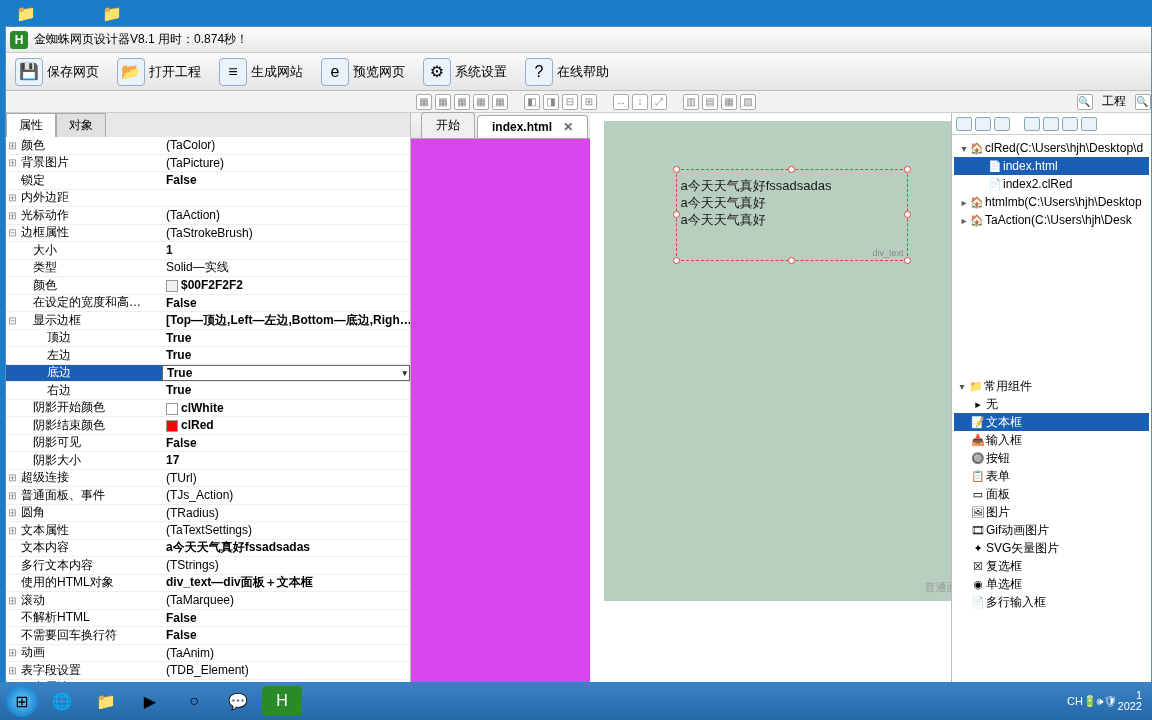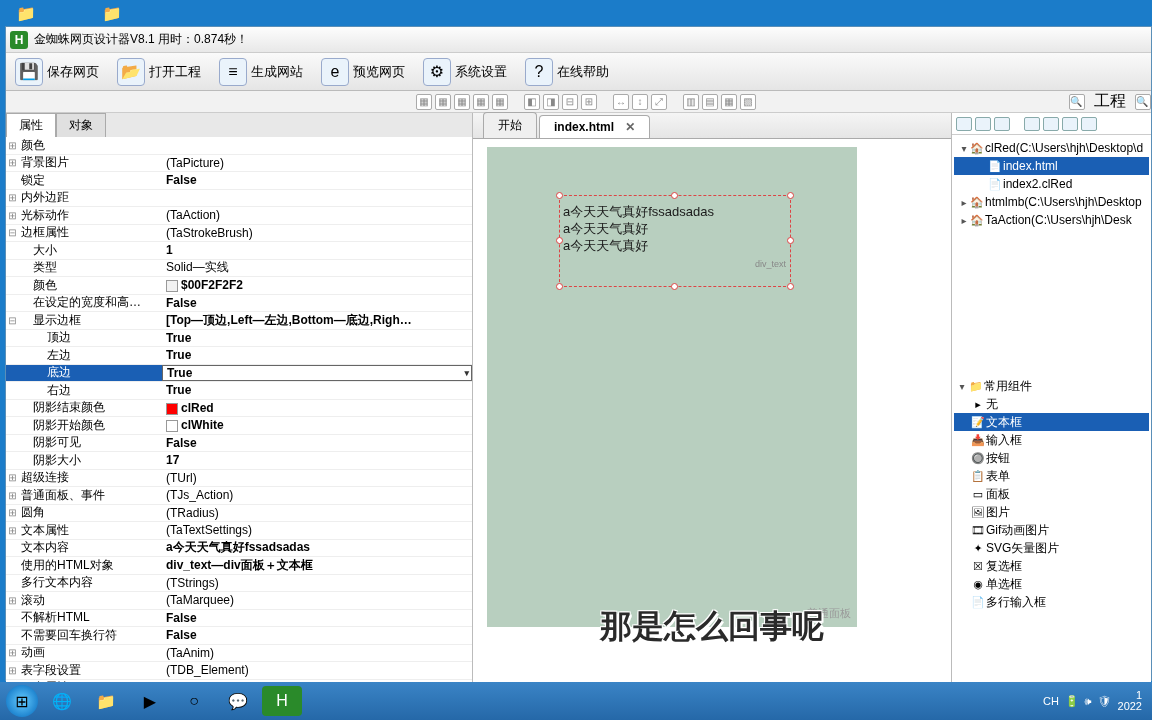--- a/index.html
+++ b/index.html
@@ -6,65 +6,65 @@
 body { width: 1152px; height: 720px; background: #1b7cc9; overflow: hidden; position: relative; }
 .window { position: absolute; left: 5px; top: 26px; width: 1147px; height: 655px; background: #f5f5f5; border: 1px solid #5a8fb8; }
 .titlebar { height: 26px; background: linear-gradient(#fdfdfd,#e8e8e8); display: flex; align-items: center; padding: 0 4px; border-bottom: 1px solid #ccc; font-size: 12px; }
 .titlebar-icon { width: 18px; height: 18px; background:#2a8a2a; border-radius:3px; display:flex;align-items:center;justify-content:center;color:#fff;font-weight:bold;font-size:12px;margin-right:6px;}
 .toolbar { height: 38px; background: linear-gradient(#fafafa,#e5e5e5); display: flex; align-items: center; border-bottom: 1px solid #bbb; }
 .tool-btn { display: flex; align-items: center; padding: 3px 8px; margin: 0 1px; font-size: 13px; cursor: pointer; }
 .tool-icon { width: 28px; height: 28px; border: 1px solid #9ac; border-radius: 4px; margin-right: 4px; display:flex;align-items:center;justify-content:center;background:#eaf3fb;font-size:16px;}
 .mid-toolbar { height: 22px; background:#f2f2f2; border-bottom:1px solid #ccc; display:flex; align-items:center; padding-left:410px; gap:3px;}
 .mid-icon { width:16px;height:16px;border:1px solid #aaa;border-radius:2px;background:#fff;font-size:10px;display:flex;align-items:center;justify-content:center;color:#888;}
 .main { display: flex; height: 596px; }
-.left-panel { width: 467px; background: #fff; display:flex; flex-direction:column; border-right:1px solid #bbb;}
+.left-panel { width: 405px; background: #fff; display:flex; flex-direction:column; border-right:1px solid #bbb;}
 .panel-tabs { display:flex; background:#e8e8e8;}
 .panel-tab { padding: 3px 12px; font-size:12px; border:1px solid #aaa; border-bottom:none; background:#fff; cursor:pointer;}
 .panel-tab.inactive { background:#e0e0e0; }
 .props { flex:1; overflow-y:auto; font-size:12px; }
 .prop-row { display:flex; height:17.5px; align-items:center; border-bottom:1px solid #eee; cursor:pointer;}
 .prop-row.selected { background:#1a5fb4; color:#fff; }
 .prop-tree { width:13px; text-align:center; color:#888; font-size:10px;}
 .prop-name { width: 143px; padding-left:2px; white-space:nowrap; overflow:hidden;}
 .prop-val { flex:1; padding-left:4px; font-weight:bold; white-space:nowrap; overflow:hidden;}
 .prop-val.normal { font-weight:normal;}
 .prop-row.selected .prop-val { background:#fff; color:#000; border:1px solid #666;}
 .indent1 { padding-left: 14px; }
 .indent2 { padding-left: 28px; }
 .color-swatch { display:inline-block; width:12px;height:12px; border:1px solid #999; vertical-align:middle; margin-right:3px;}
-.center-panel { flex:1; background:#b91c1c; display:flex; flex-direction:column; position:relative;}
+.center-panel { flex:1; background:#d946ef; display:flex; flex-direction:row; position:relative;}
 .doc-tabs { display:flex; background:linear-gradient(#f5f5f5,#e5e5e5); height:26px; align-items:flex-end; padding-left:10px; border-bottom:1px solid #aaa;}
 .doc-tab { padding:4px 14px; font-size:12px; border:1px solid #aaa; border-bottom:none; background:#efefef; border-radius:4px 4px 0 0; margin-right:2px; cursor:pointer;}
 .doc-tab.active { background:#fff; font-weight:bold;}
 .doc-tab .close { margin-left:8px; color:#666;}
 .canvas-area { flex:1; background:#fff; padding:8px; position:relative; overflow:hidden;}
 .canvas { width:370px; height:480px; background:#b8cfbf; position:relative; margin-left:6px;}
 .selbox { position:absolute; left:72px; top:48px; width:232px; height:92px; border:1px dashed #d44; background:transparent;}
 .selhandle { position:absolute; width:7px; height:7px; background:#fff; border:1px solid #d44; border-radius:50%;}
 .seltext { position:absolute; left:76px; top:56px; font-size:13px; color:#1a1a1a; line-height:17px;}
-.sellabel { position:absolute; right:4px; bottom:17px; font-size:9px; color:#888;}
+.sellabel { position:absolute; right:4px; bottom:2px; font-size:9px; color:#888;}
 .panel-label { position:absolute; right:6px; bottom:6px; font-size:11px; color:#9a9a9a;}
 .subtitle { position:absolute; left:50%; bottom:60px; transform:translateX(-50%); font-size:32px; font-weight:bold; color:#2a2a2a; text-shadow:2px 2px 0 #fff, -1px -1px 0 #fff, 1px -1px 0 #fff, -1px 1px 0 #fff;}
 .right-panel { width:200px; background:#fff; border-left:1px solid #bbb; display:flex; flex-direction:column;}
 .proj-tabs { height:22px; display:flex; align-items:center; border-bottom:1px solid #ccc; padding:0 4px; gap:3px;}
 .proj-icon{width:16px;height:14px;border:1px solid #8aa;border-radius:2px;background:#eaf3fb;}
 .file-tree { flex:1; overflow:auto; font-size:12px; padding:4px 2px;}
 .tree-row { display:flex; align-items:center; height:18px; padding-left:2px; white-space:nowrap; cursor:pointer;}
 .tree-row.sel { background:#1a5fb4; color:#fff;}
 .tree-arrow { width:12px; text-align:center; color:#555; font-size:10px;}
 .tree-icon { width:15px; font-size:11px;}
 .controls-hdr { padding:3px 6px; font-size:12px; border-top:1px solid #bbb; border-bottom:1px solid #bbb; background:#f2f2f2;}
 .ctrl-tree { flex:1; overflow:auto; font-size:12px; padding:2px;}
 .ctrl-row { display:flex; align-items:center; height:18px; padding-left:16px; cursor:pointer;}
 .ctrl-row.sel { background:#1a5fb4; color:#fff;}
 .ctrl-row.root { padding-left:2px;}
 .ctrl-icon { width:16px; font-size:11px; text-align:center;}
 .taskbar { position:absolute; left:0; bottom:0; width:1152px; height:38px; background:linear-gradient(#3a84c6,#2568a8); display:flex; align-items:center; padding:0 4px;}
 .task-item { width:40px; height:30px; margin:0 2px; display:flex; align-items:center; justify-content:center; border-radius:3px; cursor:pointer;}
-.tray { margin-left:auto; display:flex; align-items:center; gap:6px; color:#fff; font-size:11px; padding-right:6px;}
+.tray { margin-left:auto; display:flex; align-items:center; color:#fff; font-size:11px; padding-right:6px;}
 .desktop-icon { position:absolute; top:4px; width:36px; height:20px;}
 .dd-arrow { position:absolute; right:2px; top:2px; font-size:9px; color:#333;}
 </style>
 </head>
 <body>
 
 <div class="desktop-icon" style="left:16px;">📁</div>
 <div class="desktop-icon" style="left:102px;">📁</div>
 
 <div class="window">
@@ -114,34 +114,35 @@
     <div class="mid-icon">↔</div>
       <div class="mid-icon">↕</div>
       <div class="mid-icon">⤢</div>
     <div style="width:10px"></div>
     <div class="mid-icon">▥</div>
       <div class="mid-icon">▤</div>
       <div class="mid-icon">▦</div>
       <div class="mid-icon">▧</div>
     <div style="flex:1"></div>
     <div class="mid-icon">🔍</div>
-    <span style="font-size:16px;margin:8px 6px">工程</span>
+    <span style="font-size:12px;margin:8px 6px">工程</span>
     <div class="mid-icon">🔍</div>
   </div>
 
   <div class="main">
     <div class="left-panel">
       <div class="panel-tabs">
         <div class="panel-tab">属性</div>
         <div class="panel-tab inactive">对象</div>
       </div>
       <div class="props" id="props">
           <div class="prop-row">
             <span class="prop-tree">⊞</span>
             <span class="prop-name ">颜色</span>
+            <span class="prop-val normal" style="position:relative">(TaColor)</span>
           </div>
           <div class="prop-row">
             <span class="prop-tree">⊞</span>
             <span class="prop-name ">背景图片</span>
             <span class="prop-val normal" style="position:relative">(TaPicture)</span>
           </div>
           <div class="prop-row">
             <span class="prop-tree"></span>
             <span class="prop-name ">锁定</span>
             <span class="prop-val" style="position:relative">False</span>
@@ -200,30 +201,30 @@
             <span class="prop-name indent2">底边</span>
             <span class="prop-val" style="position:relative">True<span class="dd-arrow">▾</span></span>
           </div>
           <div class="prop-row">
             <span class="prop-tree"></span>
             <span class="prop-name indent2">右边</span>
             <span class="prop-val" style="position:relative">True</span>
           </div>
           <div class="prop-row">
             <span class="prop-tree"></span>
+            <span class="prop-name indent1">阴影开始颜色</span>
+            <span class="prop-val" style="position:relative"><span class="color-swatch" style="background:#ffffff"></span>clWhite</span>
+          </div>
+          <div class="prop-row">
+            <span class="prop-tree"></span>
             <span class="prop-name indent1">阴影结束颜色</span>
             <span class="prop-val" style="position:relative"><span class="color-swatch" style="background:#ff0000"></span>clRed</span>
           </div>
           <div class="prop-row">
             <span class="prop-tree"></span>
-            <span class="prop-name indent1">阴影开始颜色</span>
-            <span class="prop-val" style="position:relative"><span class="color-swatch" style="background:#ffffff"></span>clWhite</span>
-          </div>
-          <div class="prop-row">
-            <span class="prop-tree"></span>
             <span class="prop-name indent1">阴影可见</span>
             <span class="prop-val" style="position:relative">False</span>
           </div>
           <div class="prop-row">
             <span class="prop-tree"></span>
             <span class="prop-name indent1">阴影大小</span>
             <span class="prop-val" style="position:relative">17</span>
           </div>
           <div class="prop-row">
             <span class="prop-tree">⊞</span>
@@ -245,27 +246,27 @@
             <span class="prop-name ">文本属性</span>
             <span class="prop-val normal" style="position:relative">(TaTextSettings)</span>
           </div>
           <div class="prop-row">
             <span class="prop-tree"></span>
             <span class="prop-name ">文本内容</span>
             <span class="prop-val" style="position:relative">a今天天气真好fssadsadas</span>
           </div>
           <div class="prop-row">
             <span class="prop-tree"></span>
+            <span class="prop-name ">多行文本内容</span>
+            <span class="prop-val normal" style="position:relative">(TStrings)</span>
+          </div>
+          <div class="prop-row">
+            <span class="prop-tree"></span>
             <span class="prop-name ">使用的HTML对象</span>
             <span class="prop-val" style="position:relative">div_text—div面板＋文本框</span>
-          </div>
-          <div class="prop-row">
-            <span class="prop-tree"></span>
-            <span class="prop-name ">多行文本内容</span>
-            <span class="prop-val normal" style="position:relative">(TStrings)</span>
           </div>
           <div class="prop-row">
             <span class="prop-tree">⊞</span>
             <span class="prop-name ">滚动</span>
             <span class="prop-val normal" style="position:relative">(TaMarquee)</span>
           </div>
           <div class="prop-row">
             <span class="prop-tree"></span>
             <span class="prop-name ">不解析HTML</span>
             <span class="prop-val" style="position:relative">False</span>
@@ -314,21 +315,20 @@
             <div class="selhandle" style="right:-4px;bottom:-4px"></div>
             <div class="sellabel">div_text</div>
           </div>
           <div class="seltext">
             <div>a今天天气真好fssadsadas</div>
             <div>a今天天气真好</div>
             <div>a今天天气真好</div>
           </div>
           <div class="panel-label">普通面板</div>
         </div>
-        <div class="subtitle">那是怎么回事呢</div>
       </div>
     </div>
 
     <div class="right-panel">
       <div class="proj-tabs">
         <div class="proj-icon"></div>
           <div class="proj-icon"></div>
           <div class="proj-icon"></div>
         <div style="width:8px"></div>
         <div class="proj-icon"></div>

